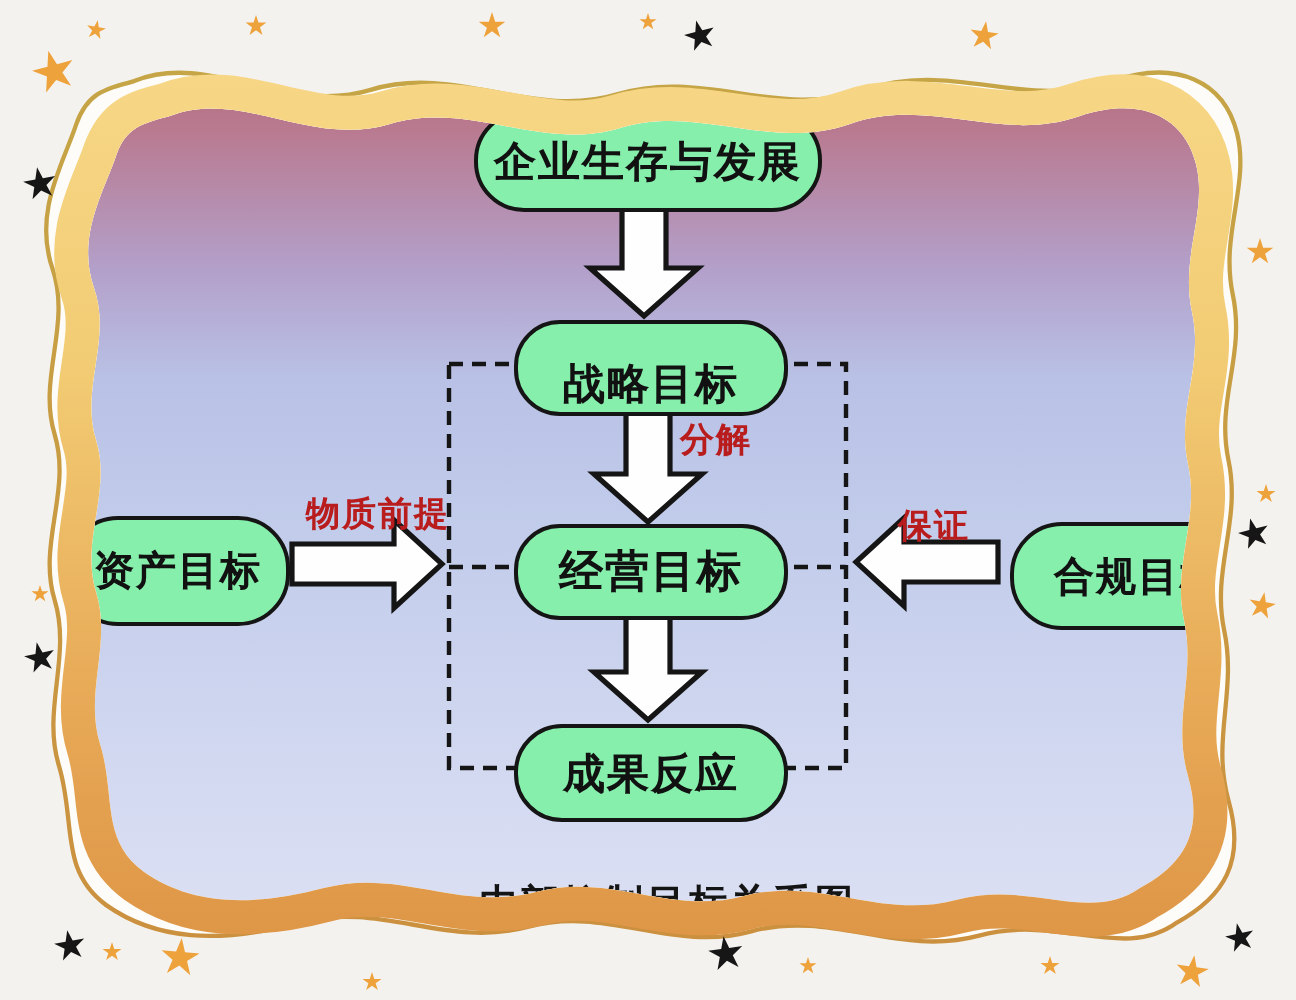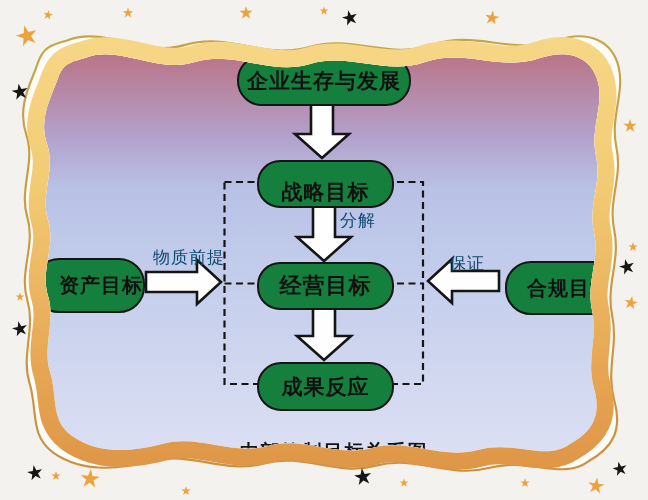--- a/index.html
+++ b/index.html
@@ -1,24 +1,24 @@
 <!DOCTYPE html>
 <html><head>
 <meta charset="utf-8">
 <style>
   html,body{margin:0;padding:0;background:#f4f2ee;}
   .stage{position:relative;width:648px;height:500px;overflow:hidden;
          font-family:"Liberation Sans","DejaVu Sans",sans-serif;}
   .stage svg{position:absolute;left:0;top:0;}
   .layer-top{pointer-events:none;}
-  .pill{position:absolute;background:#15803d;border:2.6px solid #151515;
+  .pill{position:absolute;background:#86efac;border:2.6px solid #151515;
         display:flex;align-items:center;justify-content:center;
         font-weight:bold;color:#111;letter-spacing:1px;}
   .lbl{position:absolute;transform:translate(-50%,-50%);white-space:nowrap;
-       color:#0c4a6e;font-weight:400;font-size:17px;letter-spacing:1px;}
+       color:#b91c1c;font-weight:700;font-size:17px;letter-spacing:1px;}
   .caption{position:absolute;transform:translate(-50%,-50%);white-space:nowrap;
        color:#141414;font-weight:bold;font-size:19px;letter-spacing:2px;}
 </style>
 </head>
 <body>
 
 <div class="stage">
 
   <svg width="648" height="500" viewBox="0 0 648 500">
     <defs>
@@ -58,21 +58,21 @@
   </div>
 
   <div class="pill" style="left:257px;top:262px;width:133px;height:44px;border-radius:23px;font-size:22px;">
     <span>经营目标</span>
   </div>
 
   <div class="pill" style="left:257px;top:362px;width:133px;height:45px;border-radius:24px;font-size:21px;">
     <span>成果反应</span>
   </div>
 
-  <div class="pill" style="left:33px;top:258px;width:108px;height:51px;border-radius:26px;font-size:20px;justify-content:flex-end;">
+  <div class="pill" style="left:33px;top:258px;width:108px;height:51px;border-radius:26px;font-size:20px;">
     <span>资产目标</span>
   </div>
 
   <div class="pill" style="left:505px;top:261px;width:140px;height:50px;border-radius:26px;font-size:20px;justify-content:flex-start;padding-left:20px;">
     <span>合规目标</span>
   </div>
 
   <div class="lbl" style="left:358px;top:220px;">分解</div>
   <div class="lbl" style="left:177px;top:257px;margin-left:12px;">物质前提</div>
   <div class="lbl" style="left:467px;top:263px;">保证</div>

